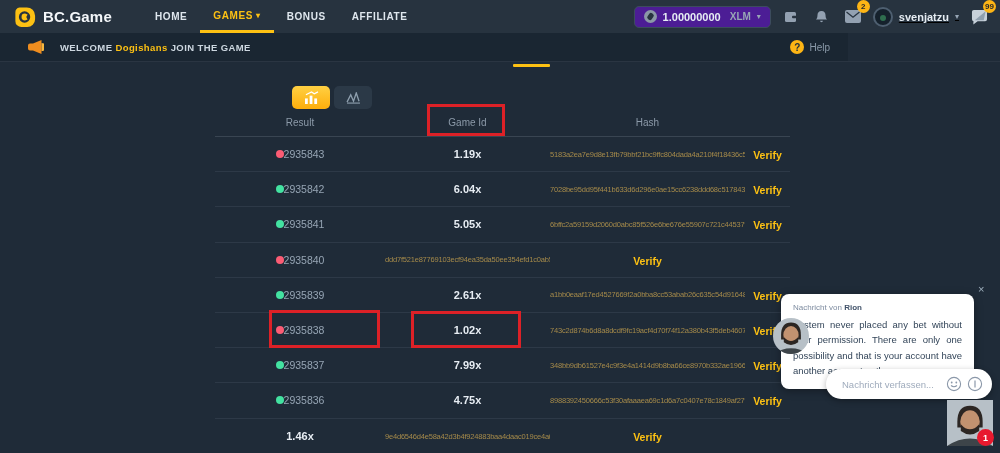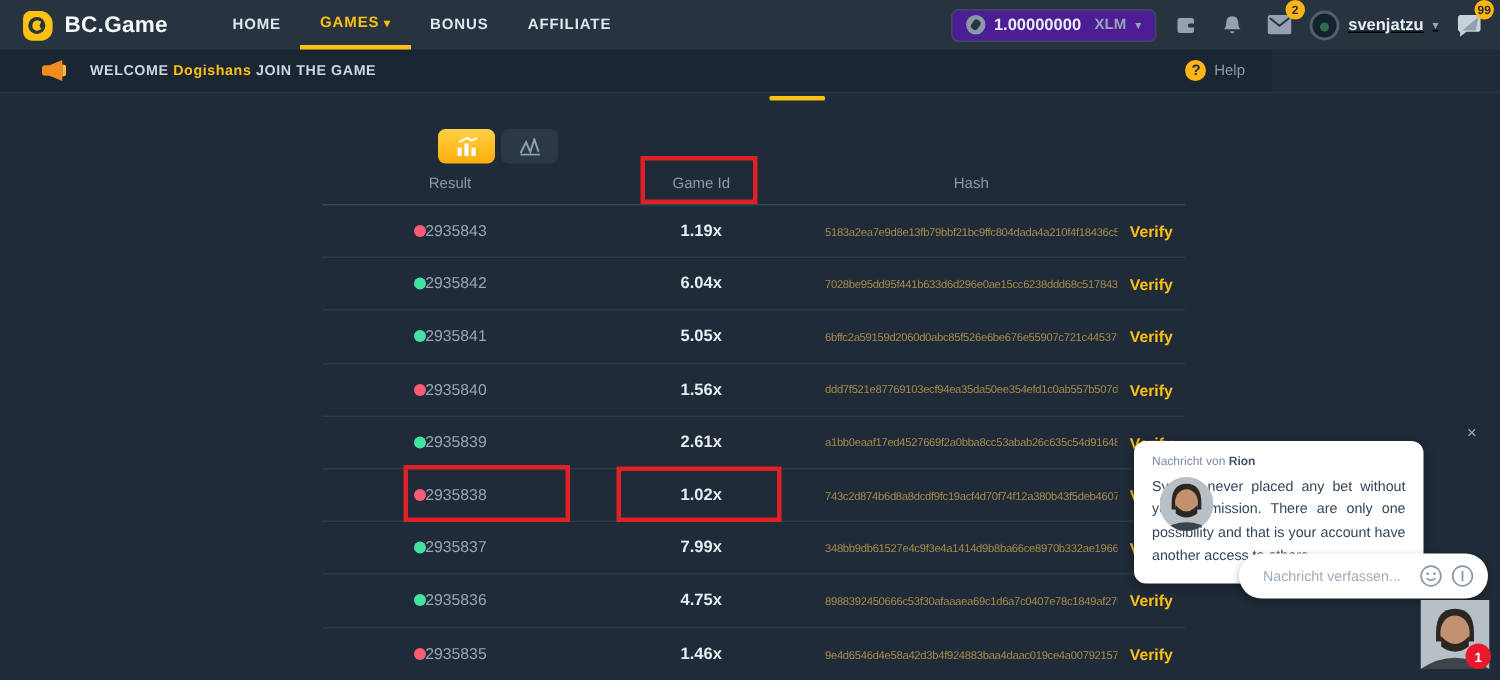--- a/index.html
+++ b/index.html
@@ -78,21 +78,21 @@
   .anno { position:absolute; border:3px solid #dd2127; z-index:6; pointer-events:none; }
   .anno-result-header { left:427px; top:104px; width:78px; height:32px; }
   .anno-gameid { left:269px; top:310px; width:111px; height:38px; }
   .anno-result { left:411px; top:311px; width:110px; height:37px; }
 
   
   .chat-close { position:absolute; left:978px; top:283px; color:#9fb0bd; font-size:11px;
     cursor:pointer; z-index:8; background:none; border:none; }
   .chat-sender-avatar { position:absolute; left:773px; top:318px; width:36px; height:36px;
     border-radius:50%; overflow:hidden; z-index:8; }
-  .chat-card { position:absolute; left:756px; top:294px; width:193px; background:#ffffff;
+  .chat-card { position:absolute; left:781px; top:294px; width:193px; background:#ffffff;
     border-radius:8px; padding:9px 12px 10px; z-index:7; box-shadow:0 2px 8px rgba(0,0,0,.35); }
   .chat-meta { font-size:8px; color:#7e8ca0; }
   .chat-meta b { color:#42536a; }
   .chat-text { margin-top:5px; font-size:9.5px; line-height:1.62; color:#334559; text-align:justify; }
   .chat-input { position:absolute; left:826px; top:369px; width:166px; height:30px; background:#fff;
     border-radius:16px; display:flex; align-items:center; padding:0 9px 0 16px; z-index:7;
     box-shadow:0 2px 6px rgba(0,0,0,.3); cursor:text; }
   .chat-placeholder { flex:1; font-size:9.5px; color:#9fabbc; }
   .chat-input-icons { display:flex; gap:5px; }
   .chat-launcher { position:absolute; left:947px; top:400px; width:46px; height:46px; z-index:8; cursor:pointer; }
@@ -236,21 +236,20 @@
     <div class="cell-result">5.05x</div>
     <div class="cell-hash">6bffc2a59159d2060d0abc85f526e6be676e55907c721c44537f</div>
     <div class="cell-verify"><a class="verify-link">Verify</a></div>
   </div>
 
   <div class="trow">
     <div class="cell-game">
       <span class="dot lose"></span>
       <span class="gid">2935840</span>
     </div>
-    <div class="cell-result">1.56x</div>
     <div class="cell-hash">ddd7f521e87769103ecf94ea35da50ee354efd1c0ab557b507db</div>
     <div class="cell-verify"><a class="verify-link">Verify</a></div>
   </div>
 
   <div class="trow">
     <div class="cell-game">
       <span class="dot win"></span>
       <span class="gid">2935839</span>
     </div>
     <div class="cell-result">2.61x</div>
@@ -282,24 +281,20 @@
     <div class="cell-game">
       <span class="dot win"></span>
       <span class="gid">2935836</span>
     </div>
     <div class="cell-result">4.75x</div>
     <div class="cell-hash">8988392450666c53f30afaaaea69c1d6a7c0407e78c1849af27f1</div>
     <div class="cell-verify"><a class="verify-link">Verify</a></div>
   </div>
 
   <div class="trow">
-    <div class="cell-game">
-      <span class="dot lose"></span>
-      <span class="gid">2935835</span>
-    </div>
     <div class="cell-result">1.46x</div>
     <div class="cell-hash">9e4d6546d4e58a42d3b4f924883baa4daac019ce4a007921571</div>
     <div class="cell-verify"><a class="verify-link">Verify</a></div>
   </div>
 </div>
 </section>
 
 <div class="anno anno-result-header"></div>
 <div class="anno anno-gameid"></div>
 <div class="anno anno-result"></div>

